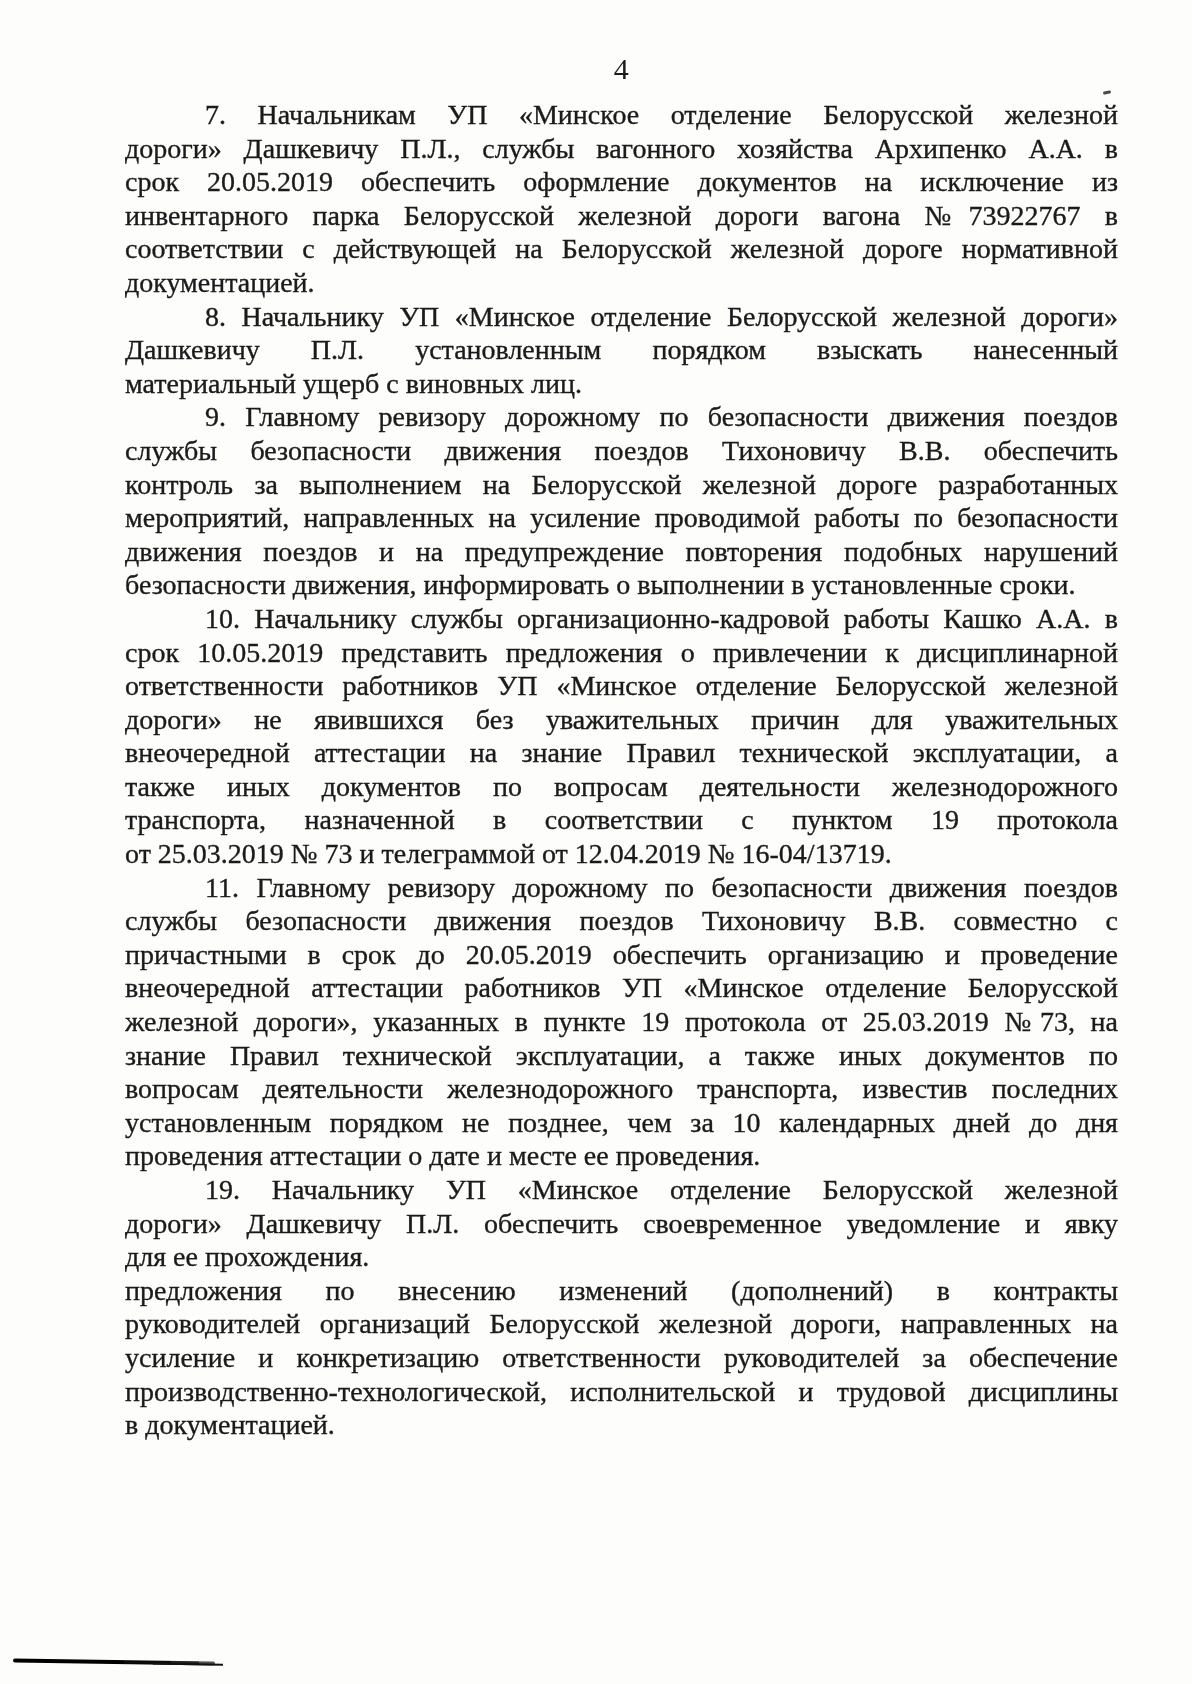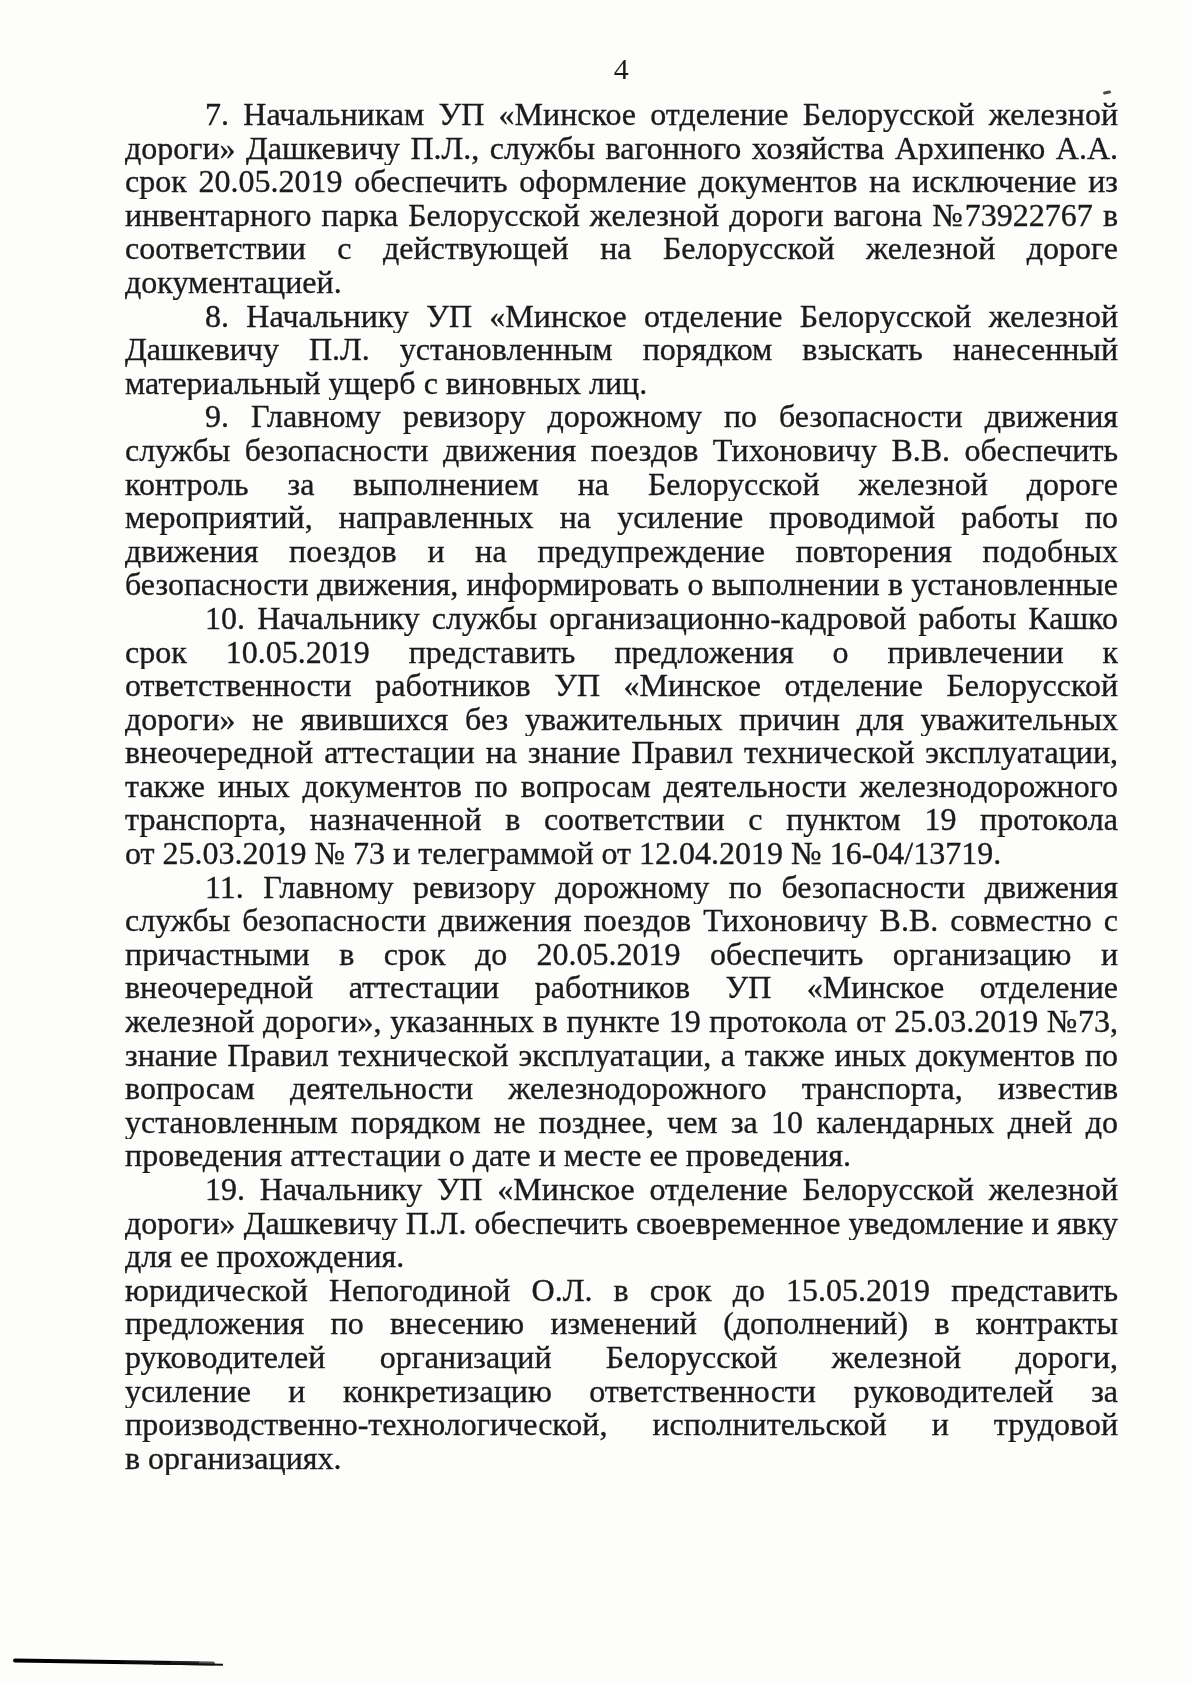--- a/index.html
+++ b/index.html
@@ -24,21 +24,21 @@
     text-align:center;
     font-size:30px;
     line-height:34px;
     letter-spacing:0.5px;
   }
   .content{
     position:absolute;
     top:98px;
     left:125px;
     width:993px;
-    font-size:32px;
+    font-size:28px;
     -webkit-text-stroke:0.35px currentColor;
   }
   .para{margin:0;padding:0;}
   .ln{
     height:33.6px;
     line-height:33.6px;
     overflow:hidden;
     text-align:justify;
     text-align-last:justify;
   }
@@ -124,23 +124,22 @@
         <div class="ln">вопросам деятельности железнодорожного транспорта, известив последних</div>
         <div class="ln">установленным порядком не позднее, чем за 10 календарных дней до дня</div>
         <div class="ln last">проведения аттестации о дате и месте ее проведения.</div>
       </div>
       <div class="para">
         <div class="ln first">19. Начальнику УП «Минское отделение Белорусской железной</div>
         <div class="ln">дороги» Дашкевичу П.Л. обеспечить своевременное уведомление и явку</div>
         <div class="ln last">для ее прохождения.</div>
       </div>
       <div class="para">
-        <div class="ln">юридической Непогодиной О.Л. в срок до 15.05.2019 представить</div>
         <div class="ln">предложения по внесению изменений (дополнений) в контракты</div>
         <div class="ln">руководителей организаций Белорусской железной дороги, направленных на</div>
         <div class="ln">усиление и конкретизацию ответственности руководителей за обеспечение</div>
         <div class="ln">производственно-технологической, исполнительской и трудовой дисциплины</div>
-        <div class="ln last">в организациях.</div>
+        <div class="ln last">в документацией.</div>
       </div>
     </div>
 
   <div class="scan-line"></div>
 </div>
 
 </body></html>

